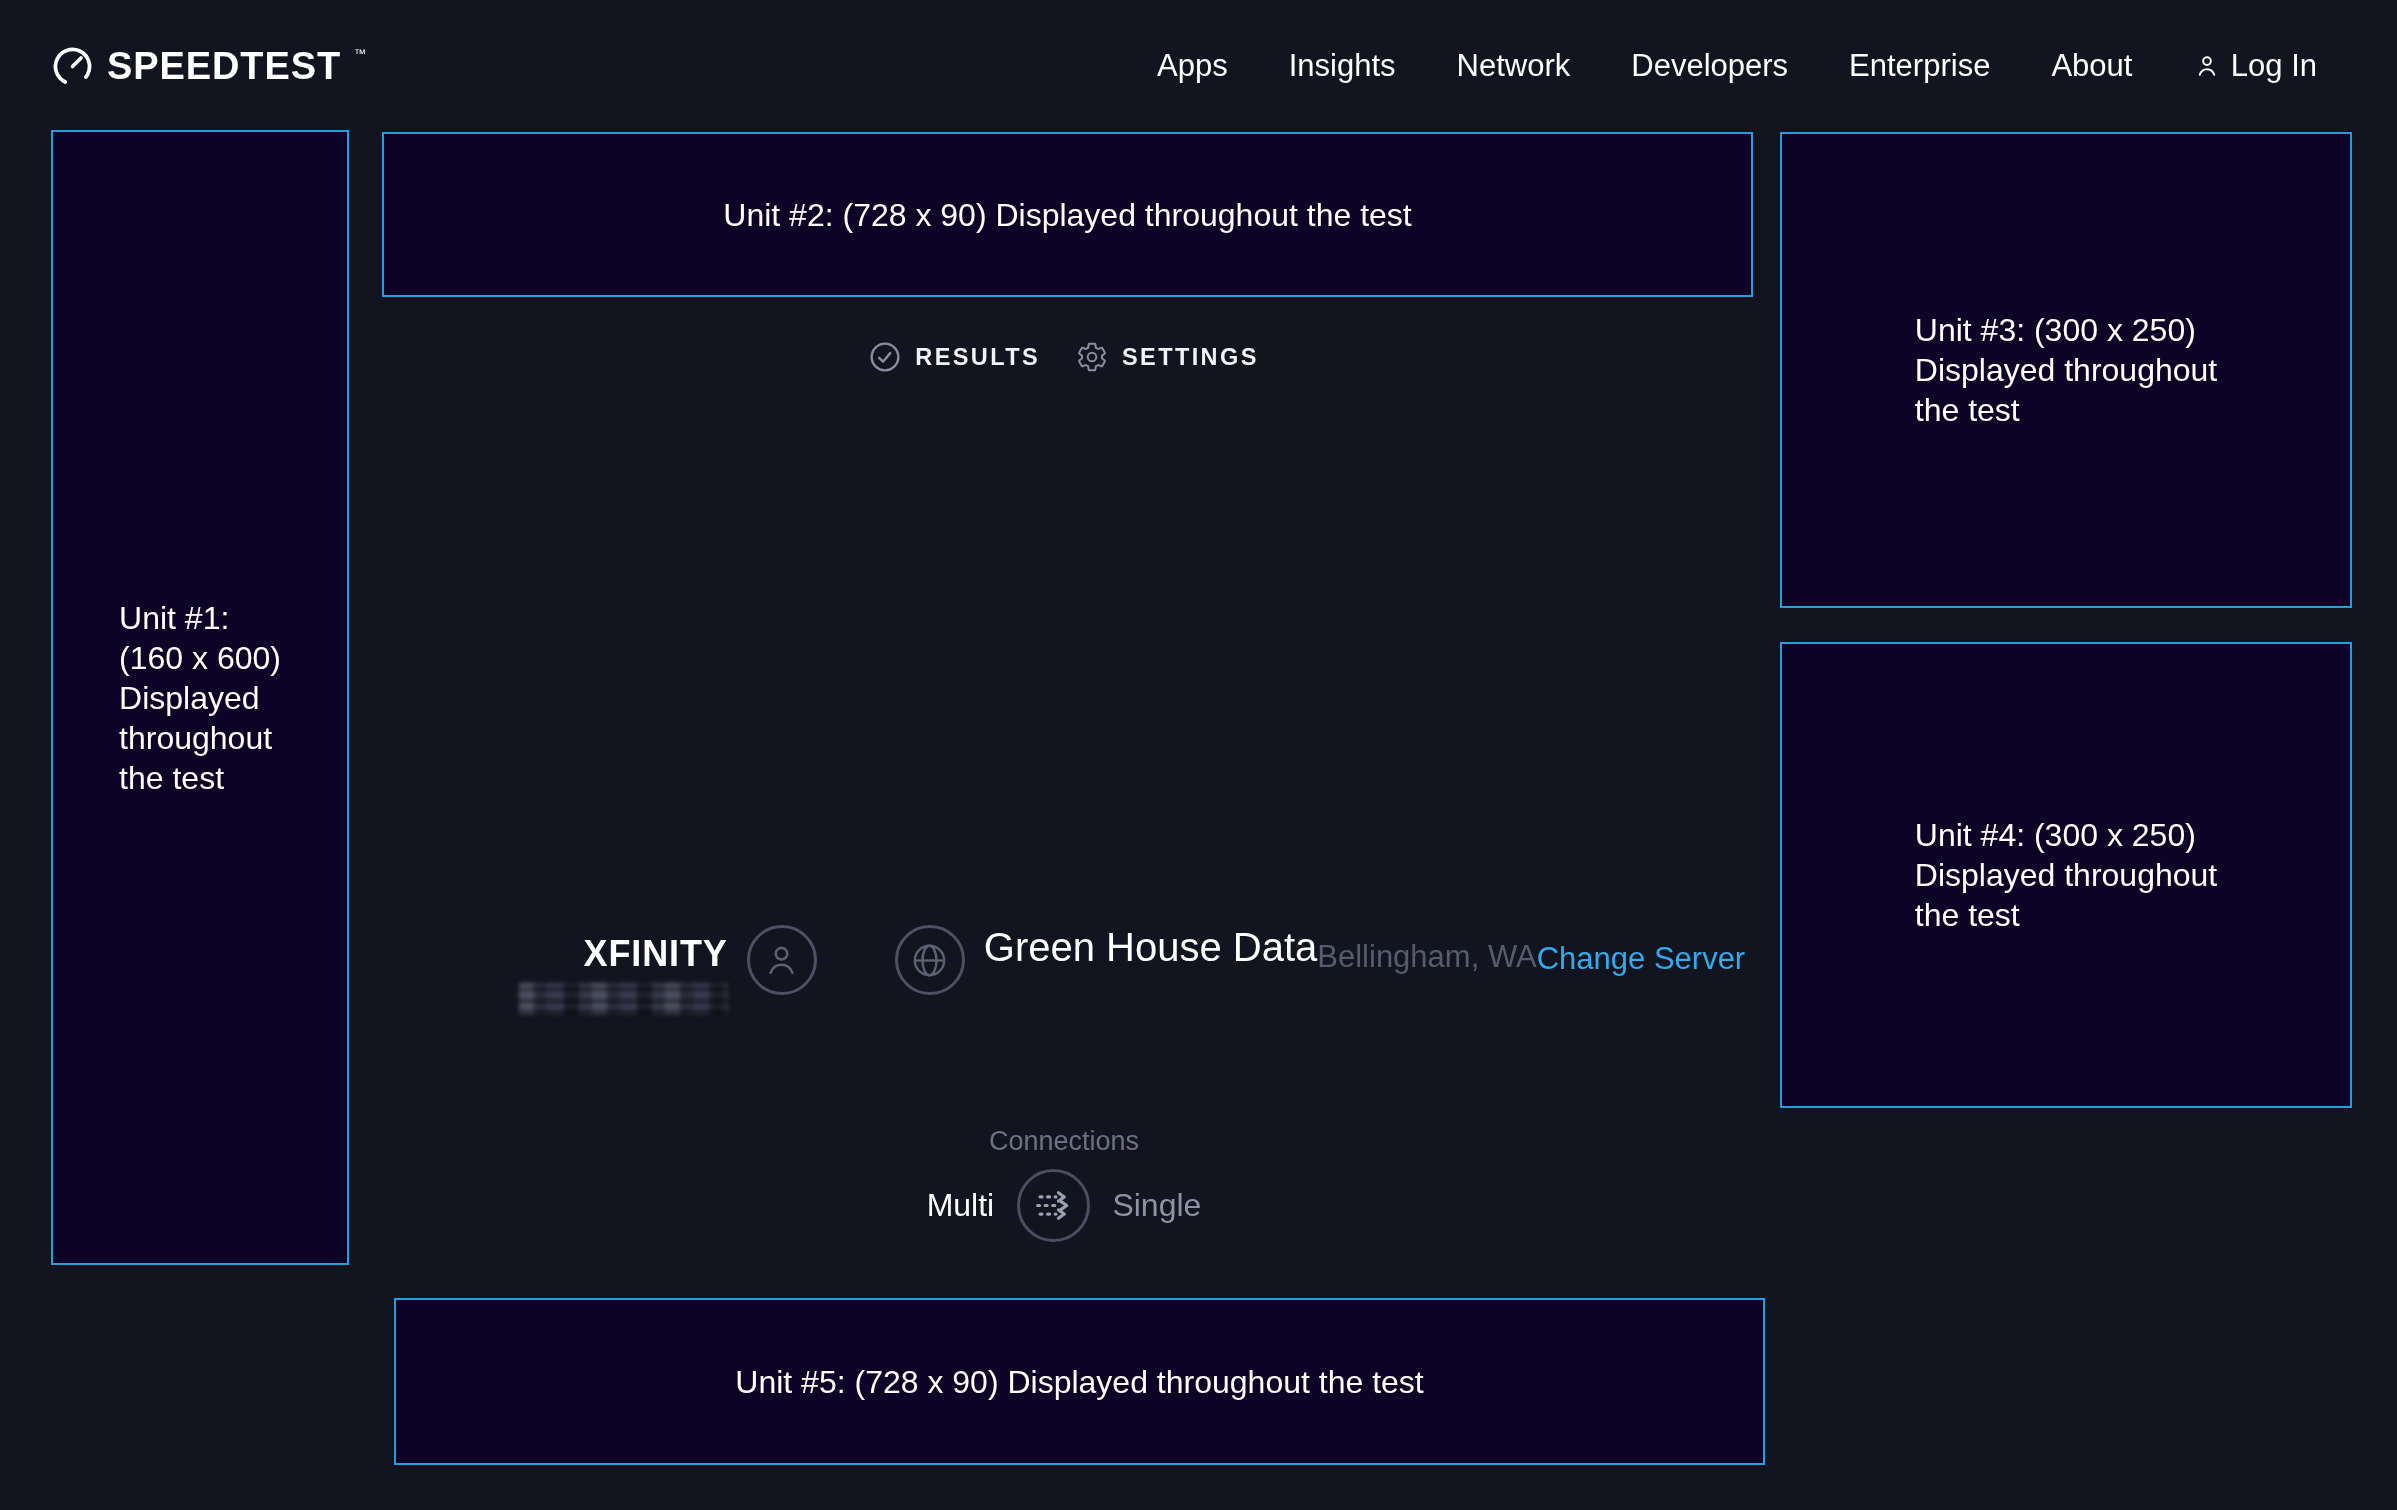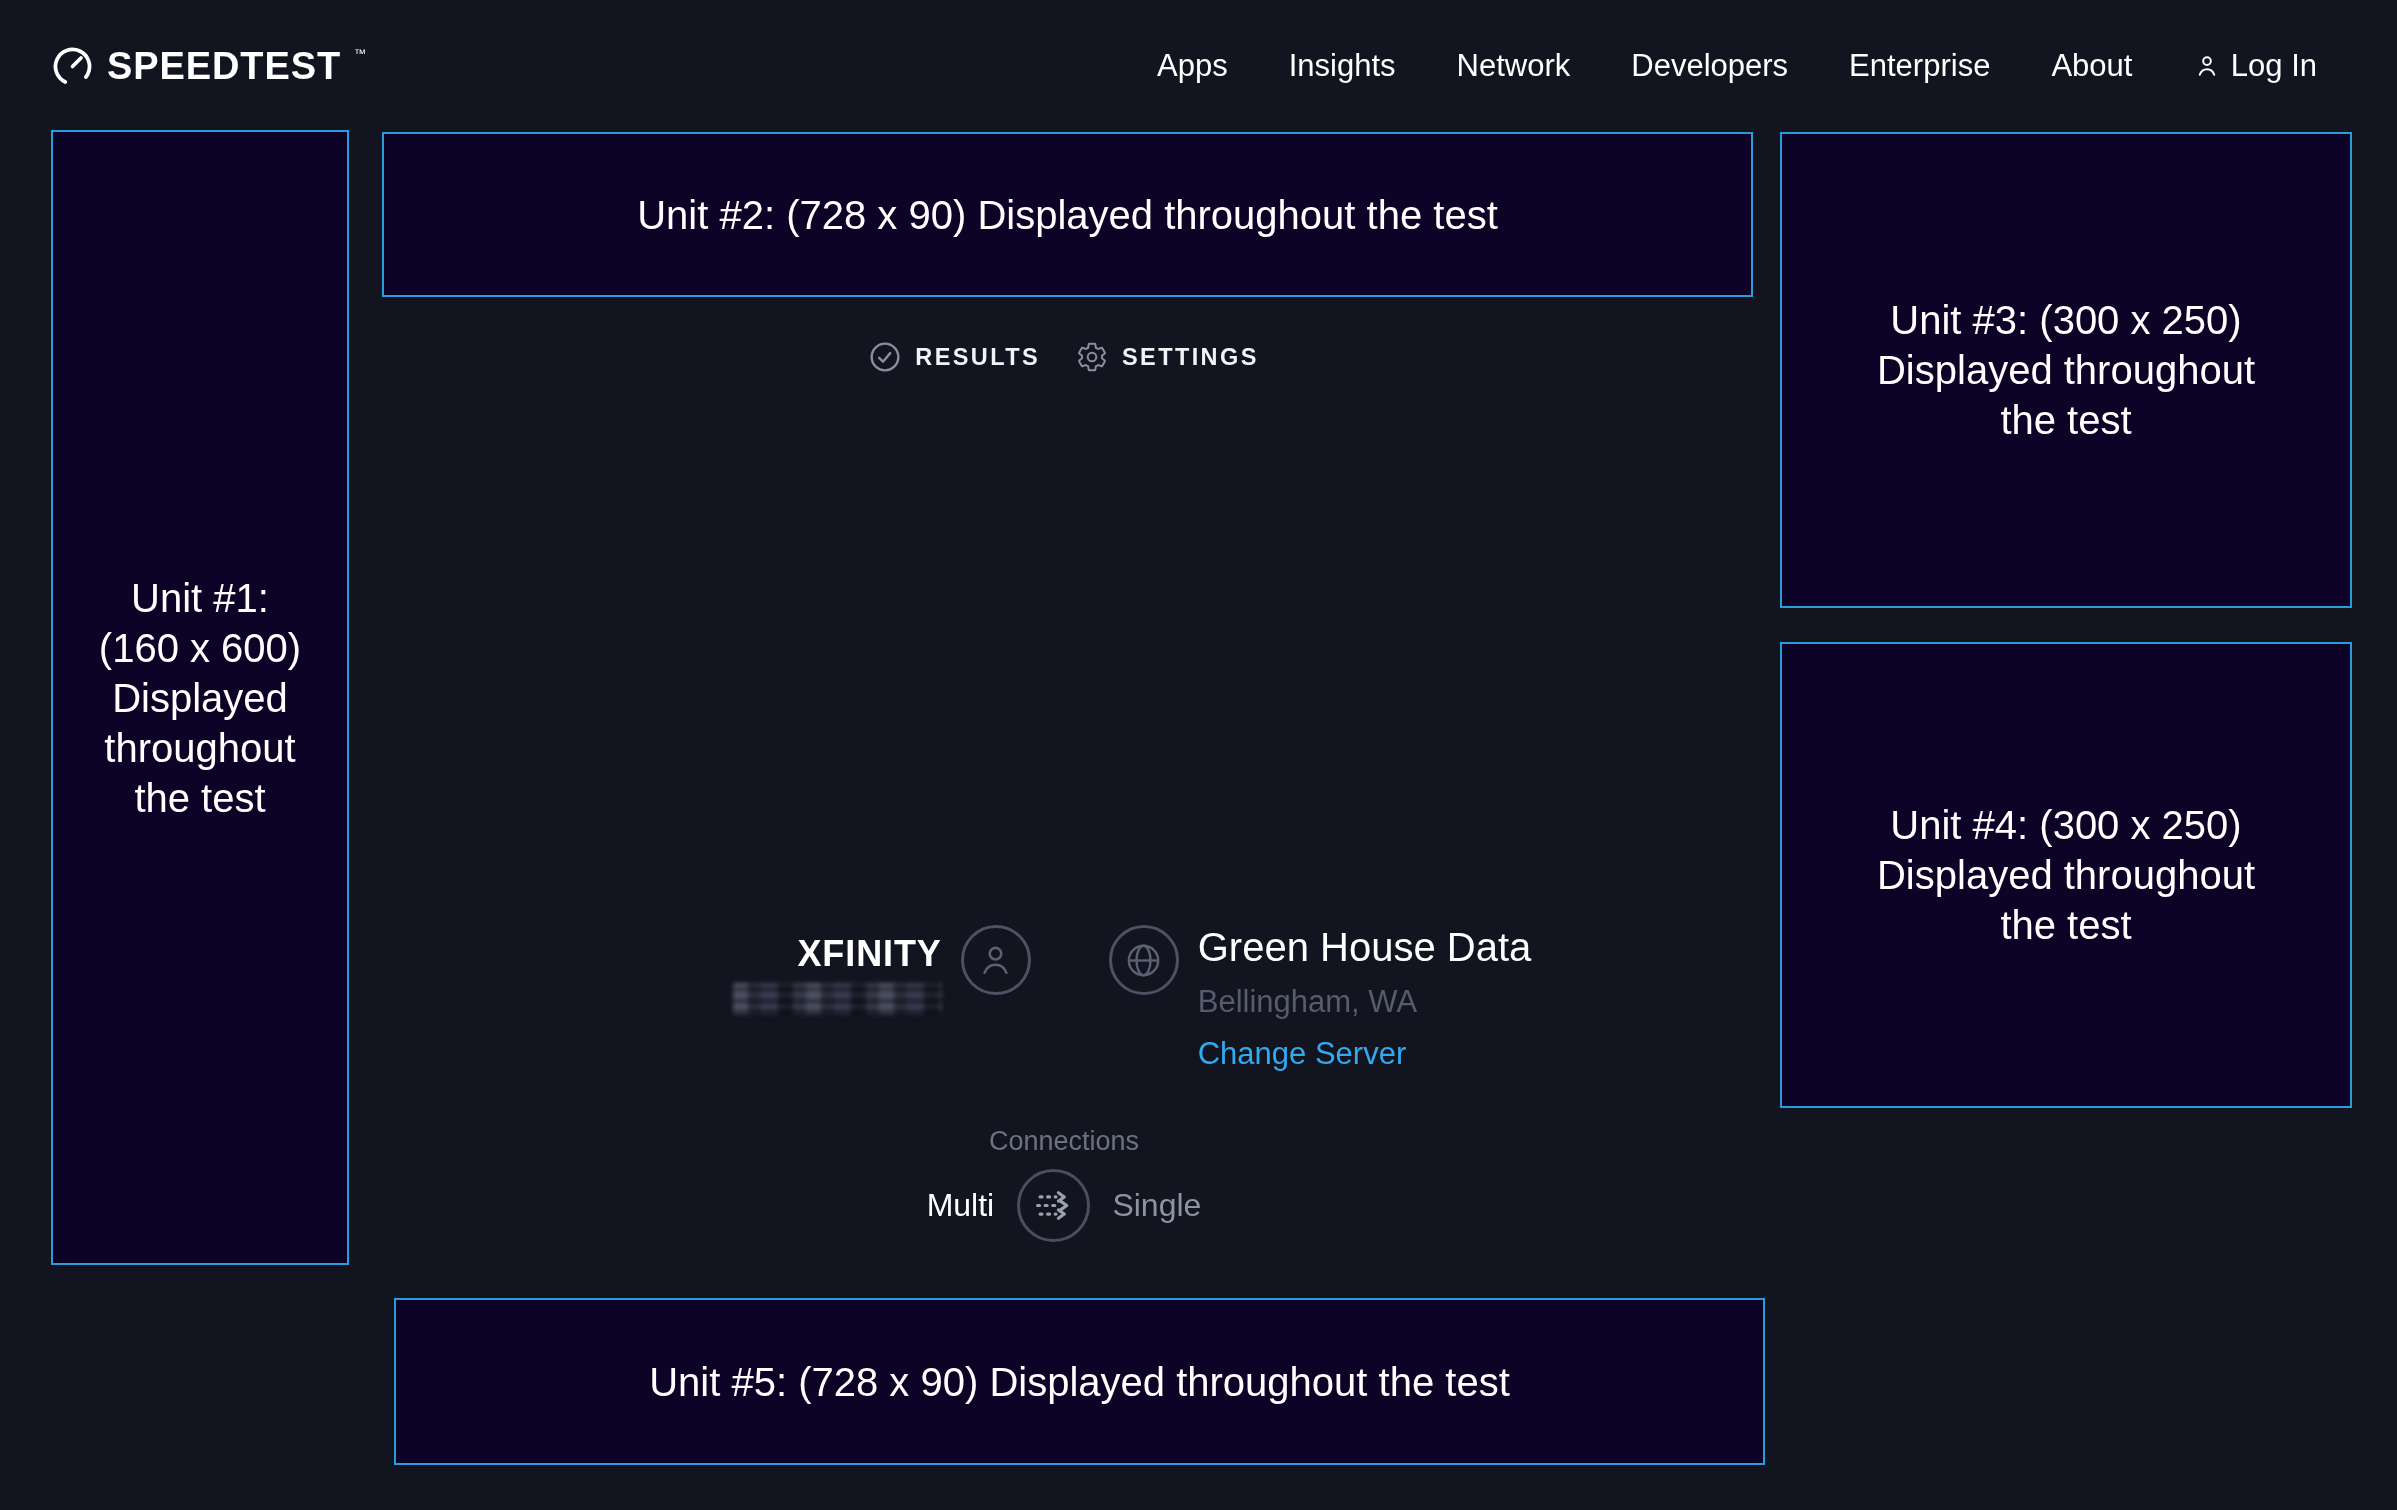--- a/index.html
+++ b/index.html
@@ -16,21 +16,21 @@
   .logo-text { color:#ffffff; font-size:38px; font-weight:700; letter-spacing:0.9px; line-height:45px; }
   .logo-tm { color:#ffffff; font-size:12.2px; line-height:15px; margin-top:3.8px; }
   .nav { display:flex; align-items:center; gap:61px; }
   .nav-item { color:#ffffff; font-size:31px; font-weight:400; cursor:pointer; white-space:nowrap; }
   .login { display:flex; align-items:center; gap:9.4px; color:#ffffff; font-size:31px; cursor:pointer; }
   .login svg { display:block; }
 
   
   .ad-unit { position:absolute; background:#0d0327; border:2.8px solid #2b9cdb;
              display:flex; align-items:center; justify-content:center; cursor:pointer; }
-  .ad-text { color:#ffffff; font-size:40px; line-height:1.25; text-align:center; white-space:pre-line; }
+  .ad-text { color:#ffffff; font-size:32px; line-height:1.25; text-align:left; white-space:pre-line; }
   #ad-unit-1 { left:51px;   top:130px;  width:298px;  height:1135px; }
   #ad-unit-2 { left:382px;  top:132px;  width:1371px; height:165px; }
   #ad-unit-3 { left:1780px; top:132px;  width:572px;  height:476px; }
   #ad-unit-4 { left:1780px; top:642px;  width:572px;  height:466px; }
   #ad-unit-5 { left:394px;  top:1298px; width:1371px; height:167px; }
 
   
   .tabs { position:absolute; left:349px; top:341px; width:1430px;
           display:flex; justify-content:center; align-items:center; gap:36px; }
   .tab { display:flex; align-items:center; gap:14px; cursor:pointer; }
@@ -54,21 +54,21 @@
   .redacted { width:209px; height:32px; margin-top:9.4px; border-radius:1.9px;
               background:
                 repeating-linear-gradient(0deg, rgba(0,0,0,0.35) 0 5.6px, rgba(255,255,255,0.04) 5.6px 11.3px),
                 repeating-linear-gradient(90deg, rgba(122,127,152,0.55) 0 15px, rgba(40,42,58,0.95) 15px 28px,
                   rgba(92,86,124,0.5) 28px 45px, rgba(24,26,38,0.95) 45px 60px, rgba(70,74,95,0.6) 60px 73px);
               filter:blur(1.9px); }
   .avatar { width:70px; height:70px; border:3.8px solid #4e5163; border-radius:50%;
             display:flex; align-items:center; justify-content:center; color:#5c6073; flex:none; }
   .avatar-user { margin-right:78px; }
   .avatar-globe { margin-right:19px; }
-  .server-block { display:flex; flex-direction:column; align-items:flex-start; }
+  .server-block { display:flex; flex-direction:row; align-items:flex-start; }
   .server-name { color:#ffffff; font-size:40px; font-weight:400; line-height:45px; }
   .server-location { color:#565b6e; font-size:31px; line-height:36px; margin-top:14px; }
   .change-server { color:#32aaed; font-size:31px; line-height:36px; margin-top:16px; cursor:pointer; }
 
   
   .connections-label { position:absolute; left:349px; top:1126px; width:1430px;
                        text-align:center; color:#6c7184; font-size:27px; }
   .connections-row { position:absolute; left:349px; top:1169px; width:1430px;
                      display:flex; justify-content:center; align-items:center; gap:22.6px; }
   .conn-multi { color:#ffffff; font-size:32px; cursor:pointer; }

